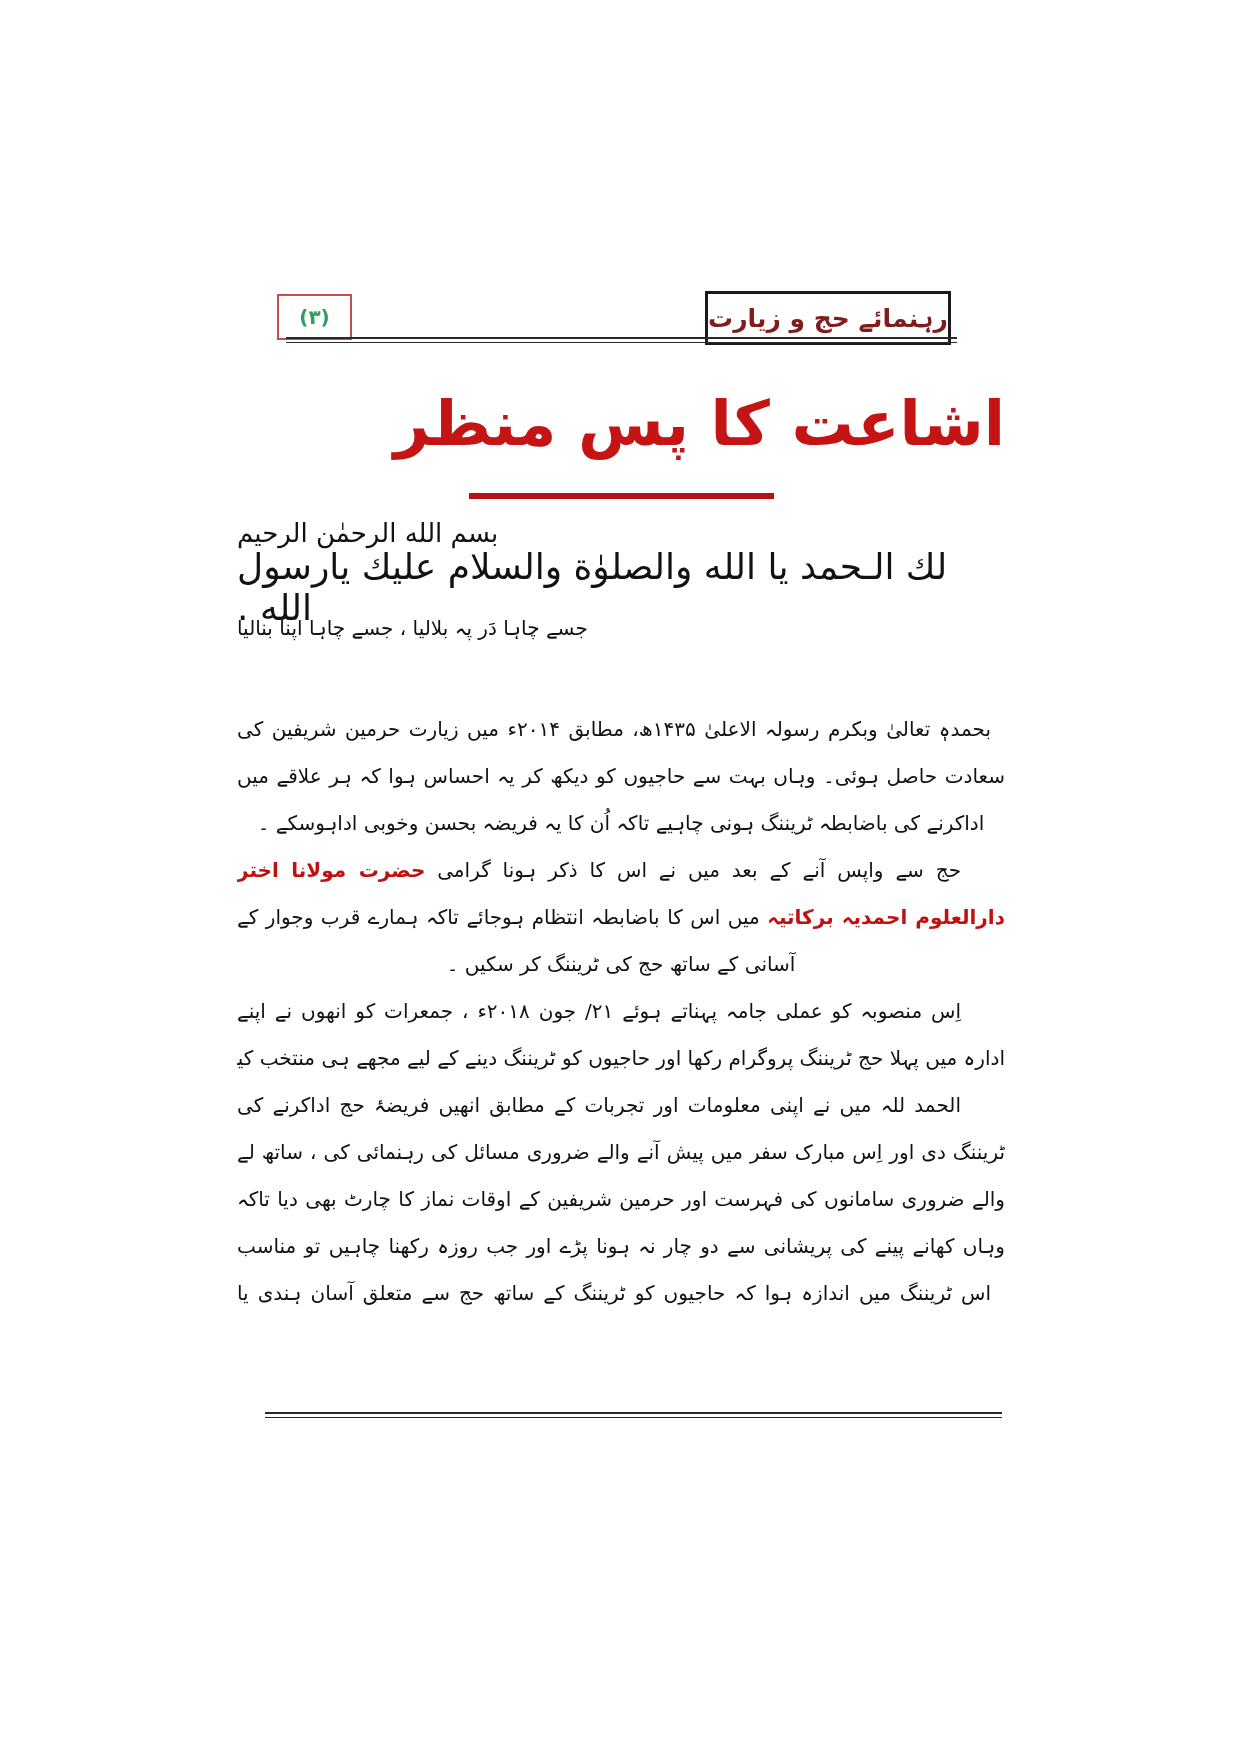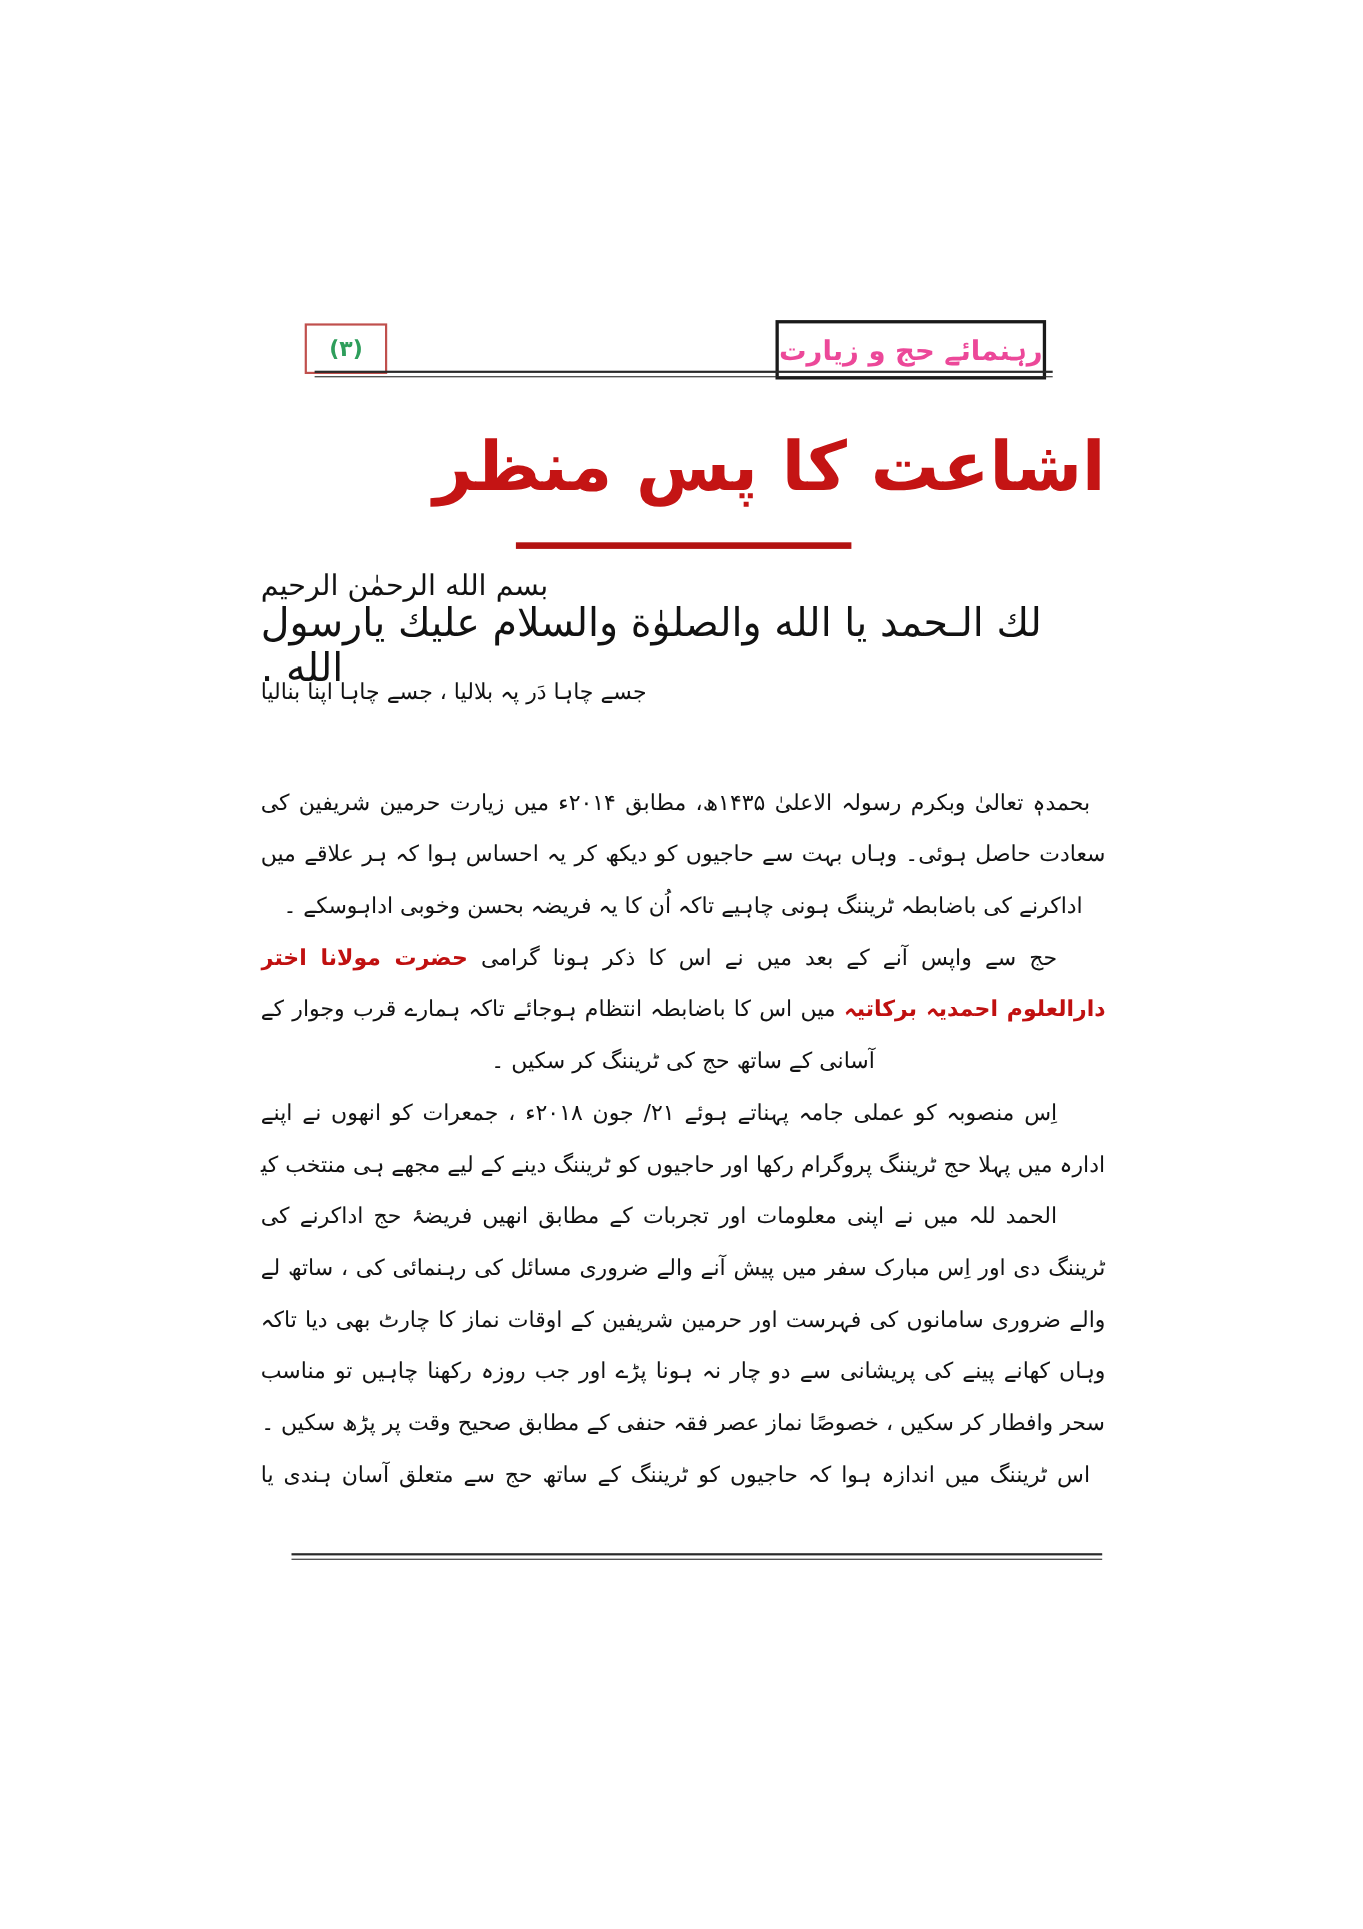--- a/index.html
+++ b/index.html
@@ -14,21 +14,21 @@
   .pagenum-box{
     position:absolute;left:277px;top:294px;width:71px;height:42px;
     border:2px solid #c0504d;background:#fff;
     display:flex;align-items:center;justify-content:center;
     color:#2e9e5b;font-size:20px;font-weight:bold;
   }
   .booktitle-box{
     position:absolute;left:705px;top:291px;width:240px;height:48px;
     border:3px solid #1a1a1a;background:#fff;
     display:flex;align-items:center;justify-content:center;
-    color:#ec4899;font-size:25px;font-weight:bold;
+    color:#7f1d1d;font-size:25px;font-weight:bold;
     direction:rtl;
     text-align:center;
   }
   .dbl-rule{
     position:absolute;height:3px;
     border-top:2px solid #2a2a2a;border-bottom:1px solid #2a2a2a;
     background:transparent;
   }
   .rule-top{left:286px;top:337px;width:671px;}
   .rule-bottom{left:265px;top:1412px;width:737px;}
@@ -96,19 +96,18 @@
     <div class="bline">اداکرنے کی باضابطہ ٹریننگ ہونی چاہیے تاکہ اُن کا یہ فریضہ بحسن وخوبی اداہوسکے ۔</div>
     <div class="bline j ind2"><span>حج سے واپس آنے کے بعد میں نے اس کا ذکر ہونا گرامی </span><span class="red">حضرت مولانا اختر القادری</span></div>
     <div class="bline j"><span class="red">دارالعلوم احمدیہ برکاتیہ</span><span> میں اس کا باضابطہ انتظام ہوجائے تاکہ ہمارے قرب وجوار کے حجاج کرام</span></div>
     <div class="bline">آسانی کے ساتھ حج کی ٹریننگ کر سکیں ۔</div>
     <div class="bline j ind2">اِس منصوبہ کو عملی جامہ پہناتے ہوئے ۲۱/ جون ۲۰۱۸ء ، جمعرات کو انھوں نے اپنے</div>
     <div class="bline">ادارہ میں پہلا حج ٹریننگ پروگرام رکھا اور حاجیوں کو ٹریننگ دینے کے لیے مجھے ہی منتخب کیا ۔</div>
     <div class="bline j ind2">الحمد للہ میں نے اپنی معلومات اور تجربات کے مطابق انھیں فریضۂ حج اداکرنے کی</div>
     <div class="bline j">ٹریننگ دی اور اِس مبارک سفر میں پیش آنے والے ضروری مسائل کی رہنمائی کی ، ساتھ لے جانے</div>
     <div class="bline j">والے ضروری سامانوں کی فہرست اور حرمین شریفین کے اوقات نماز کا چارٹ بھی دیا تاکہ انھیں</div>
     <div class="bline j">وہاں کھانے پینے کی پریشانی سے دو چار نہ ہونا پڑے اور جب روزہ رکھنا چاہیں تو مناسب وقت پر</div>
-    <div class="bline">سحر وافطار کر سکیں ، خصوصًا نماز عصر فقہ حنفی کے مطابق صحیح وقت پر پڑھ سکیں ۔</div>
     <div class="bline j ind1">اس ٹریننگ میں اندازہ ہوا کہ حاجیوں کو ٹریننگ کے ساتھ حج سے متعلق آسان ہندی یا</div>
   </div>
 
   <div class="dbl-rule rule-bottom"></div>
 
 </div>
 
 </body></html>

